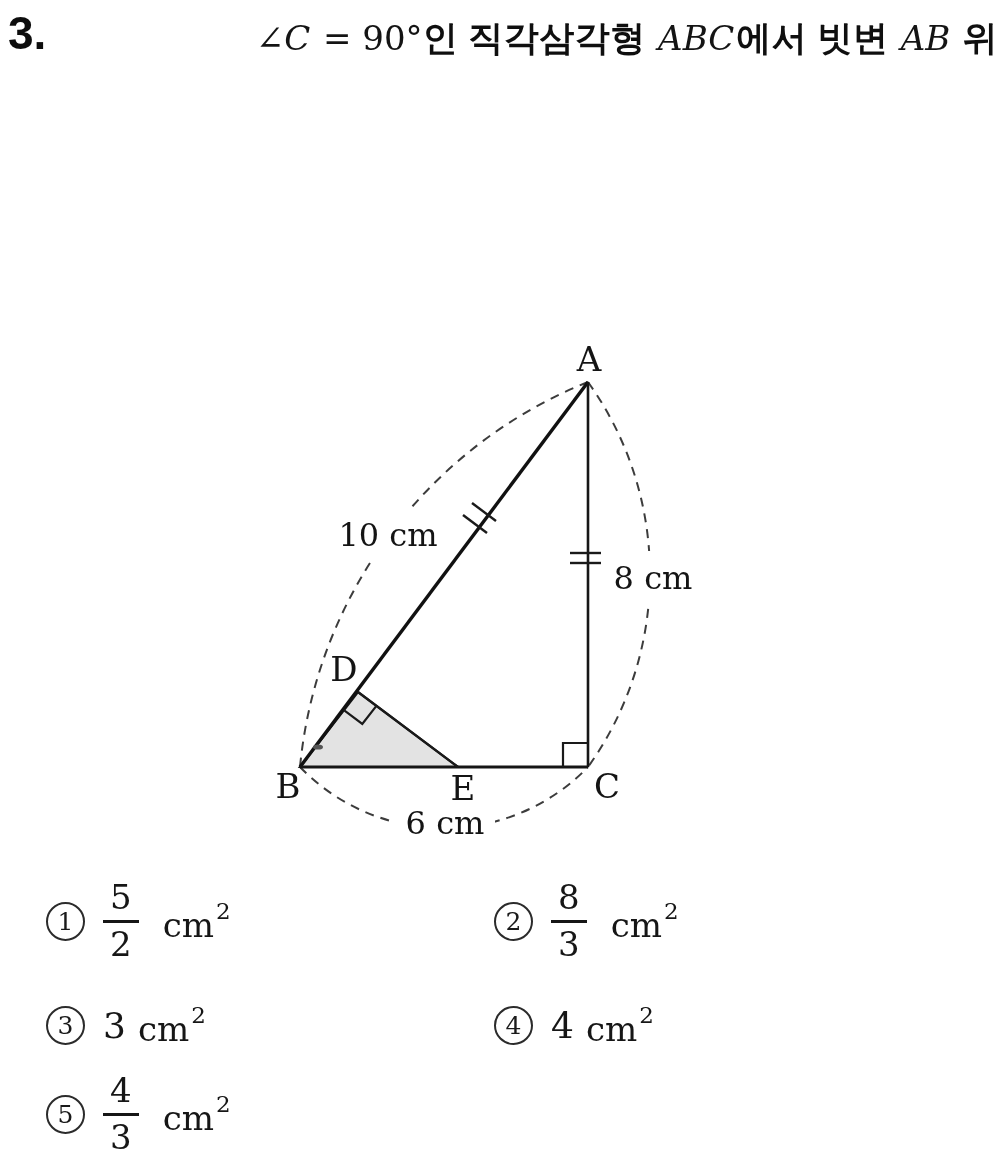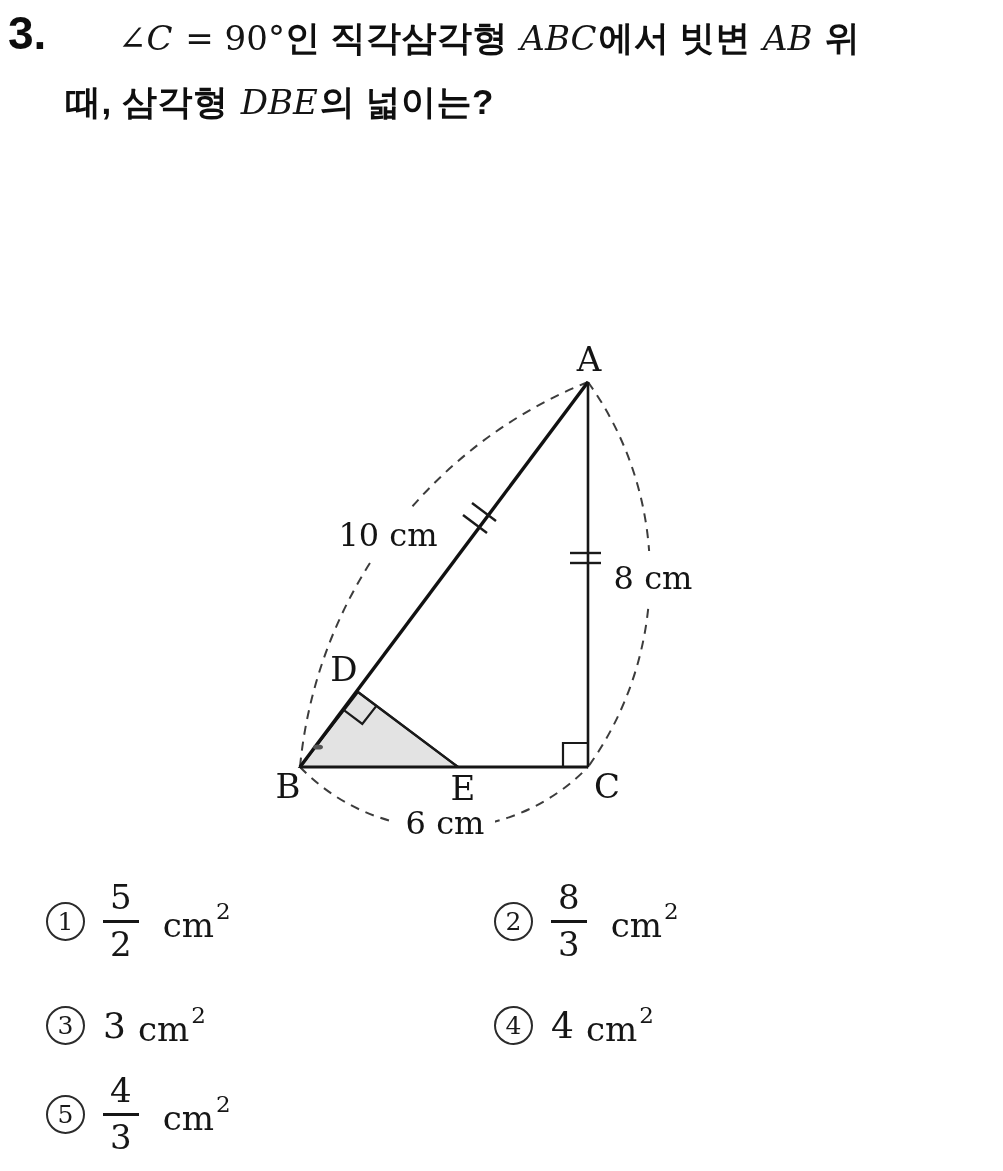--- a/index.html
+++ b/index.html
@@ -4,21 +4,21 @@
 <style>
   html,body{margin:0;padding:0;background:#fff;}
   #page{position:relative;width:1003px;height:1171px;background:#ffffff;overflow:hidden;
         font-family:"DejaVu Serif", serif;color:#161616;}
 
   
   .qnum{position:absolute;left:8px;top:6px;font-family:"Liberation Sans", sans-serif;
         font-weight:800;font-size:46px;color:#0d0d0d;}
   .ptext{position:absolute;left:66px;top:6px;width:932px;}
   .pline{height:64px;line-height:64px;white-space:nowrap;}
-  .pline.first{padding-left:50px;}
+  .pline.first{padding-left:50px;text-align:right;}
   .ko{font-family:"Liberation Sans", sans-serif;font-weight:800;font-size:35px;color:#0f0f0f;letter-spacing:0.5px;}
   .mi{font-family:"DejaVu Serif", serif;font-style:italic;font-size:34px;margin:0 2px;color:#141414;}
   .mr{font-family:"DejaVu Serif", serif;font-size:34px;color:#141414;}
   .ov{display:inline-block;border-top:3px solid #141414;padding:2px 2px 0 2px;line-height:1.05;}
 
   
   #fig{position:absolute;left:0;top:0;width:1003px;height:1171px;}
 
   
   .choice{position:absolute;display:flex;align-items:center;gap:18px;}
@@ -34,21 +34,20 @@
 </style>
 </head>
 <body>
 
 <div id="page">
 
   <div class="qnum">3.</div>
 
   <div class="ptext">
     <div class="pline first"><span class="mi">∠C</span><span class="mr"> = 90°</span><span class="ko">인 직각삼각형 </span><span class="mi">ABC</span><span class="ko">에서 빗변 </span><span class="mi">AB</span><span class="ko"> 위</span></div>
-    <div class="pline"><span class="ko">때, 삼각형 </span><span class="mi">DBE</span><span class="ko">의 넓이는?</span></div>
   </div>
 
   <svg id="fig" viewBox="0 0 1003 1171" xmlns="http://www.w3.org/2000/svg">
 
     <path d="M 588 382 A 462 462 0 0 0 300 767" fill="none" stroke="#3c3c3c" stroke-width="2" stroke-dasharray="9 7"></path>
     <path d="M 588 382 A 330 330 0 0 1 588 767" fill="none" stroke="#3c3c3c" stroke-width="2" stroke-dasharray="9 7"></path>
     <path d="M 300 767 A 200 200 0 0 0 588 767" fill="none" stroke="#3c3c3c" stroke-width="2" stroke-dasharray="9 7"></path>
 
     <rect x="323" y="509" width="132" height="50" fill="#ffffff"></rect>
     <rect x="601" y="551" width="106" height="52" fill="#ffffff"></rect>

